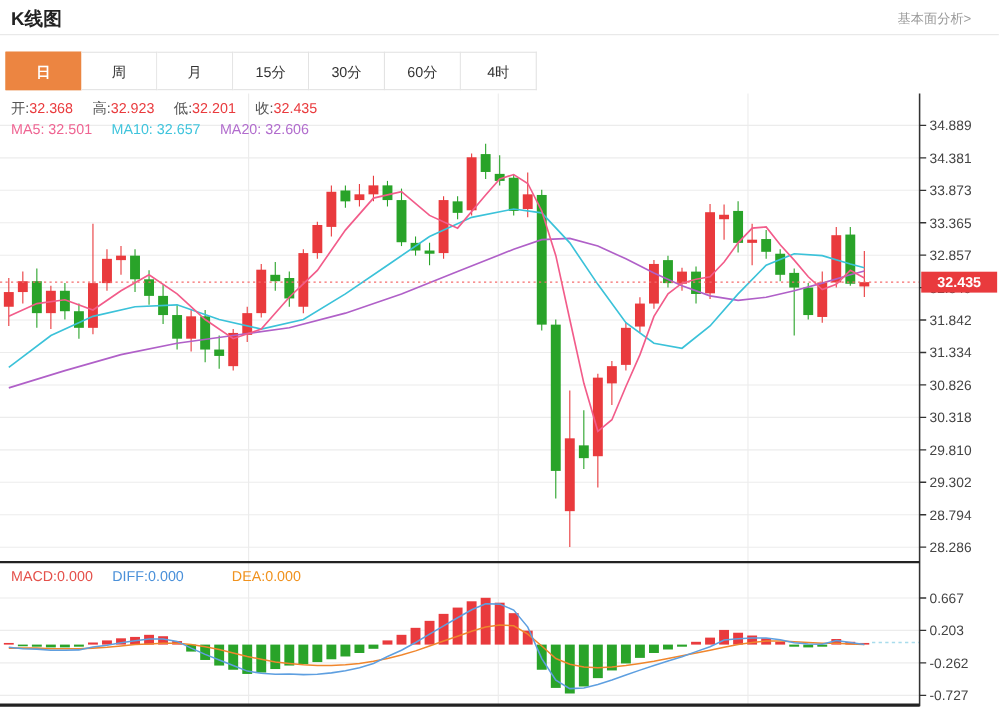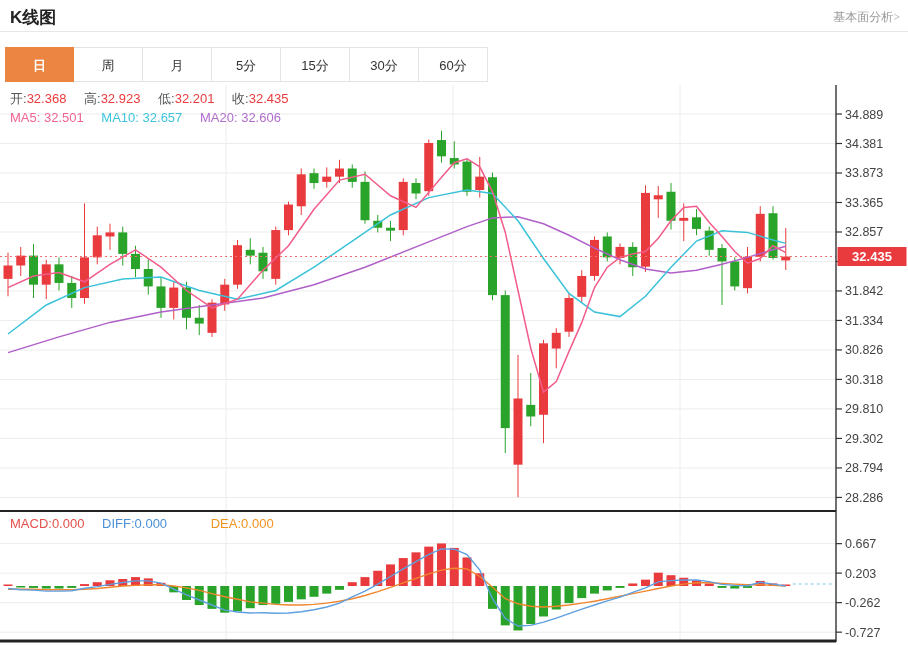--- a/index.html
+++ b/index.html
@@ -1,20 +1,20 @@
 <!DOCTYPE html>
 <html><head>
 <meta charset="utf-8">
 <style>
   html,body{margin:0;padding:0;background:#fff;}
   body{width:908px;height:645px;overflow:hidden;font-family:"Liberation Sans",sans-serif;}
   .page{position:relative;width:908px;height:645px;background:#fff;}
   .header{position:absolute;top:0;left:0;width:908px;height:32px;border-bottom:1px solid #e7e7e7;box-sizing:border-box;}
   .title{position:absolute;left:10px;top:6px;font-size:17px;font-weight:bold;color:#222;}
-  .fund-link{position:absolute;right:8px;top:9px;font-size:12px;color:#999;text-decoration:none;cursor:pointer;font-family:Liberation Serif, serif;}
+  .fund-link{position:absolute;right:25px;top:9px;font-size:12px;color:#999;text-decoration:none;cursor:pointer;}
   .tabs{position:absolute;top:47px;left:5px;display:flex;z-index:3;}
   .tab{width:69px;height:35px;line-height:35px;text-align:center;font-size:13px;color:#333;background:#fff;
        border:1px solid #e3e3e3;border-left:none;box-sizing:border-box;cursor:pointer;}
   .tab:first-child{border-left:1px solid #e3e3e3;}
   .tab.active{color:#fff;font-weight:bold;}
   .legend{position:absolute;left:10px;z-index:2;font-size:13px;white-space:nowrap;}
   .legend .grp{margin-right:14px;}
   .legend .lbl{color:#555;}
   .legend-ohlc{top:90px;}
   .legend-ma{top:110px;}
@@ -28,24 +28,24 @@
 
   <div class="header">
     <div class="title">K线图</div>
     <a class="fund-link">基本面分析&gt;</a>
   </div>
 
   <div class="tabs">
     <div class="tab active" style="background: rgb(236, 133, 65); border-color: rgb(236, 133, 65);">日</div>
     <div class="tab">周</div>
     <div class="tab">月</div>
-    <div class="tab">5分</div>
     <div class="tab">15分</div>
     <div class="tab">30分</div>
     <div class="tab">60分</div>
+    <div class="tab">4时</div>
   </div>
 
   <div class="legend legend-ohlc">
     <span class="grp"><span class="lbl">开:</span><span style="color: rgb(233, 58, 61); margin-top: 44px;">32.368</span></span>
     <span class="grp"><span class="lbl">高:</span><span style="color: rgb(233, 58, 61); margin-top: 43px;">32.923</span></span>
     <span class="grp"><span class="lbl">低:</span><span style="color: rgb(233, 58, 61);">32.201</span></span>
     <span class="grp"><span class="lbl">收:</span><span style="color: rgb(233, 58, 61);">32.435</span></span>
   </div>
 
   <div class="legend legend-ma">

